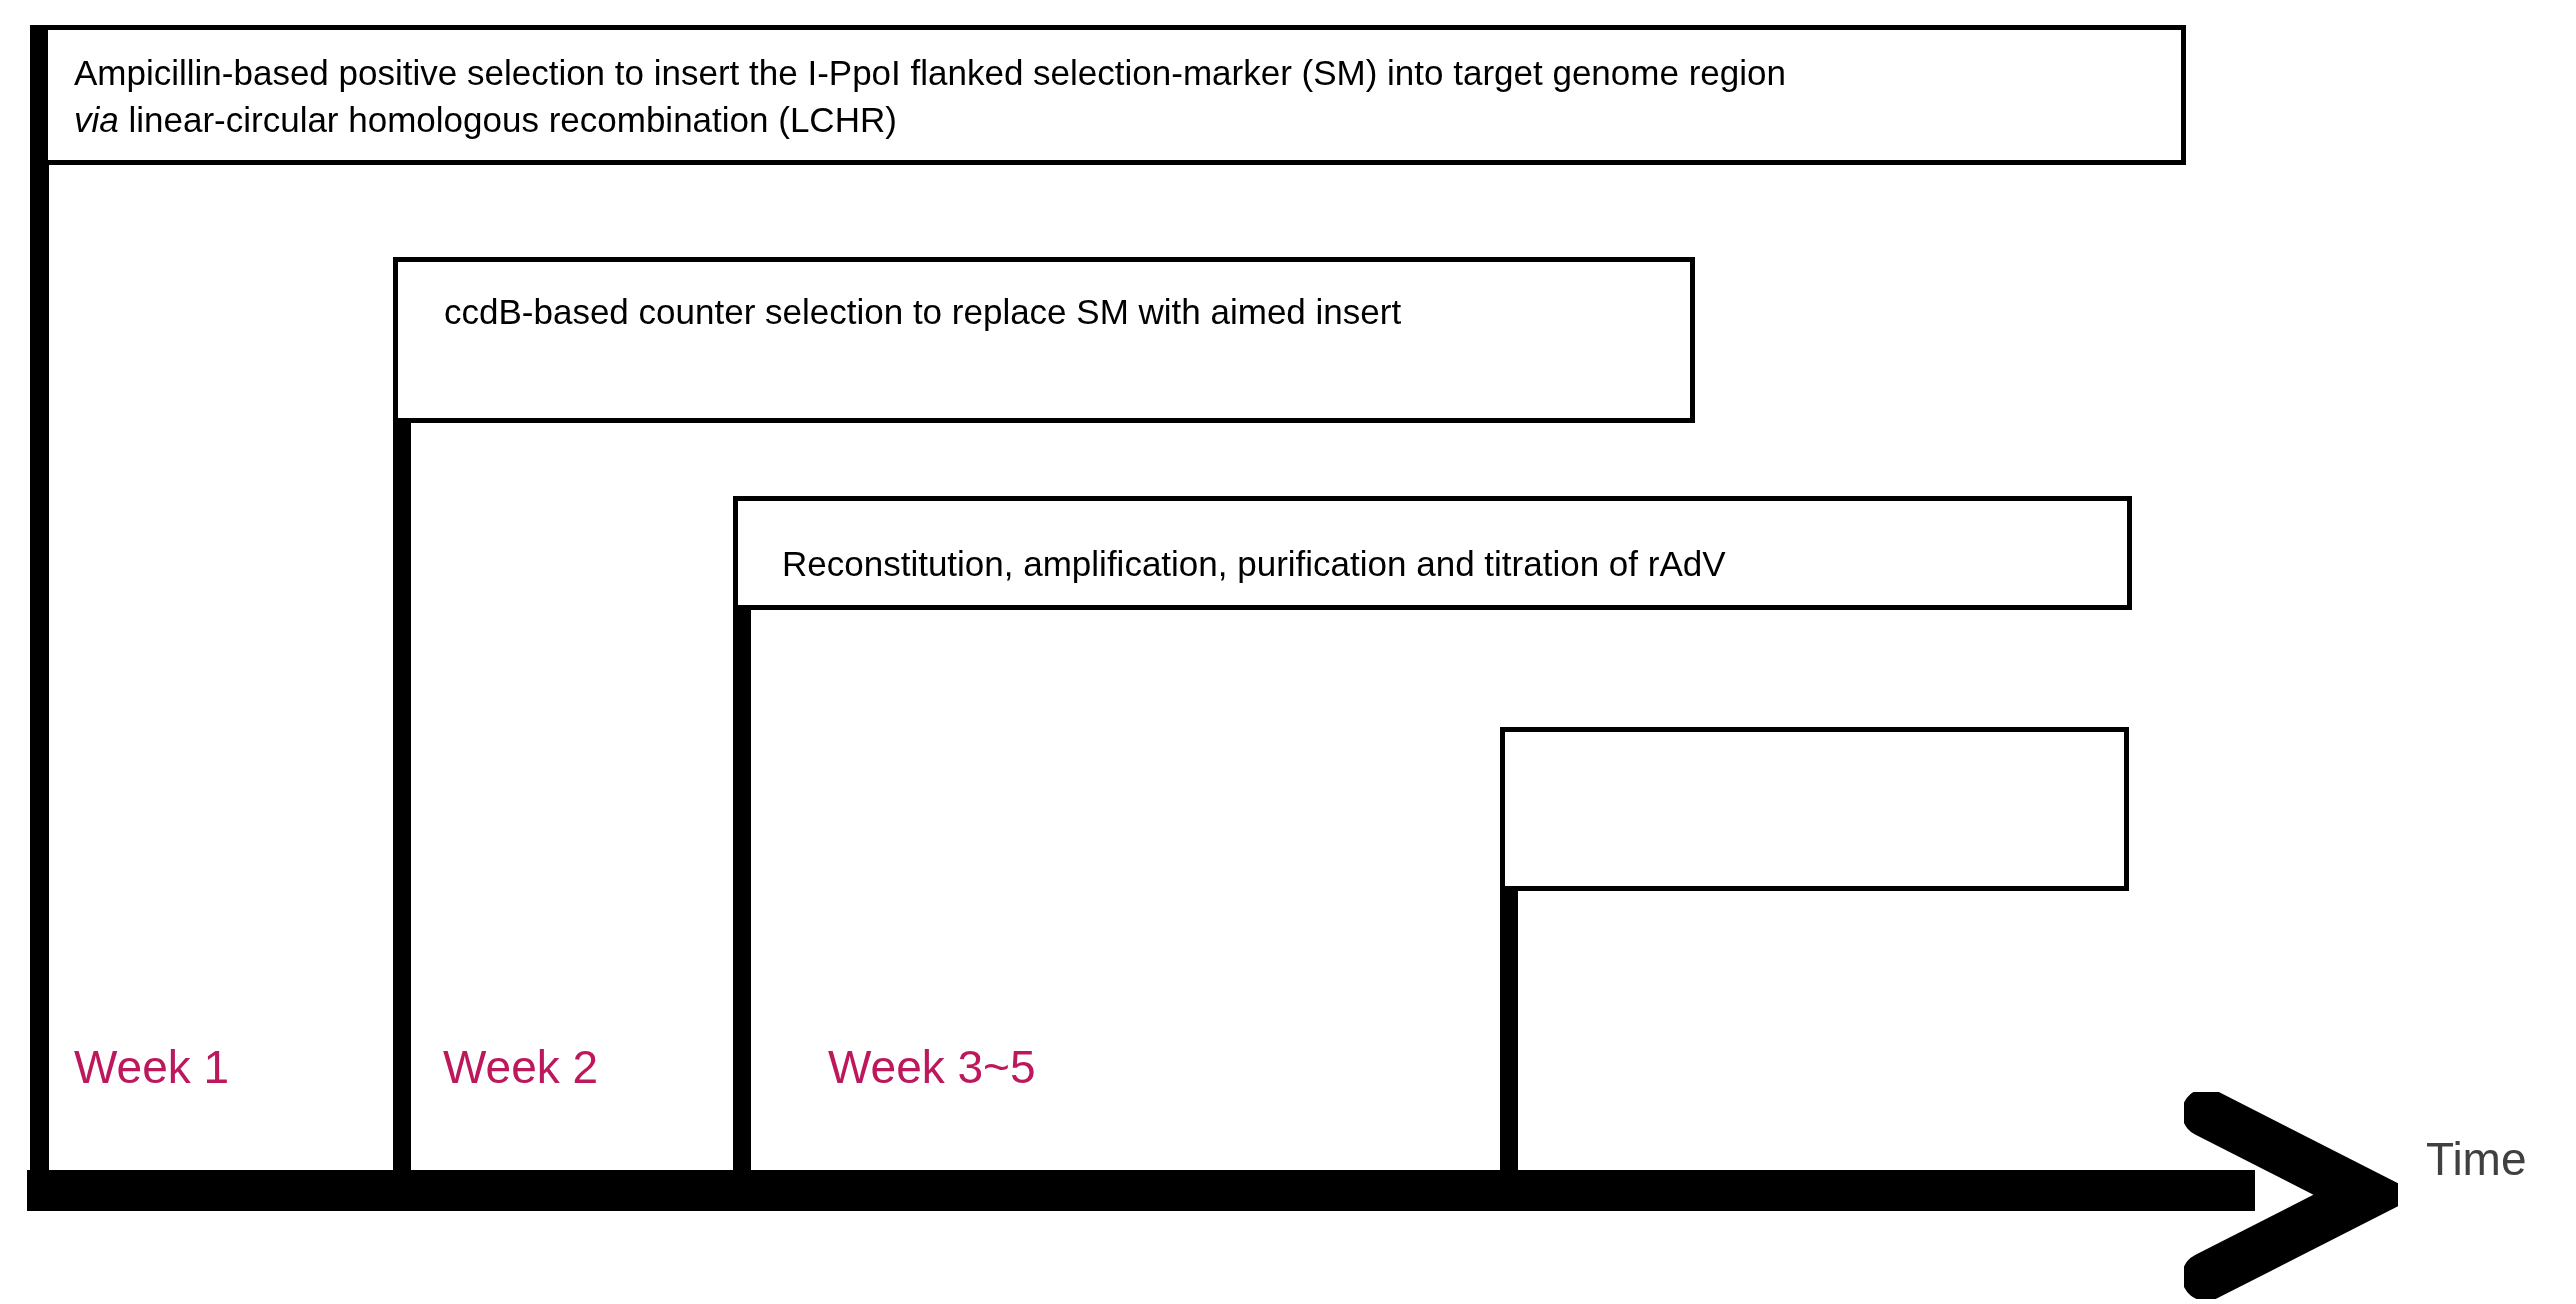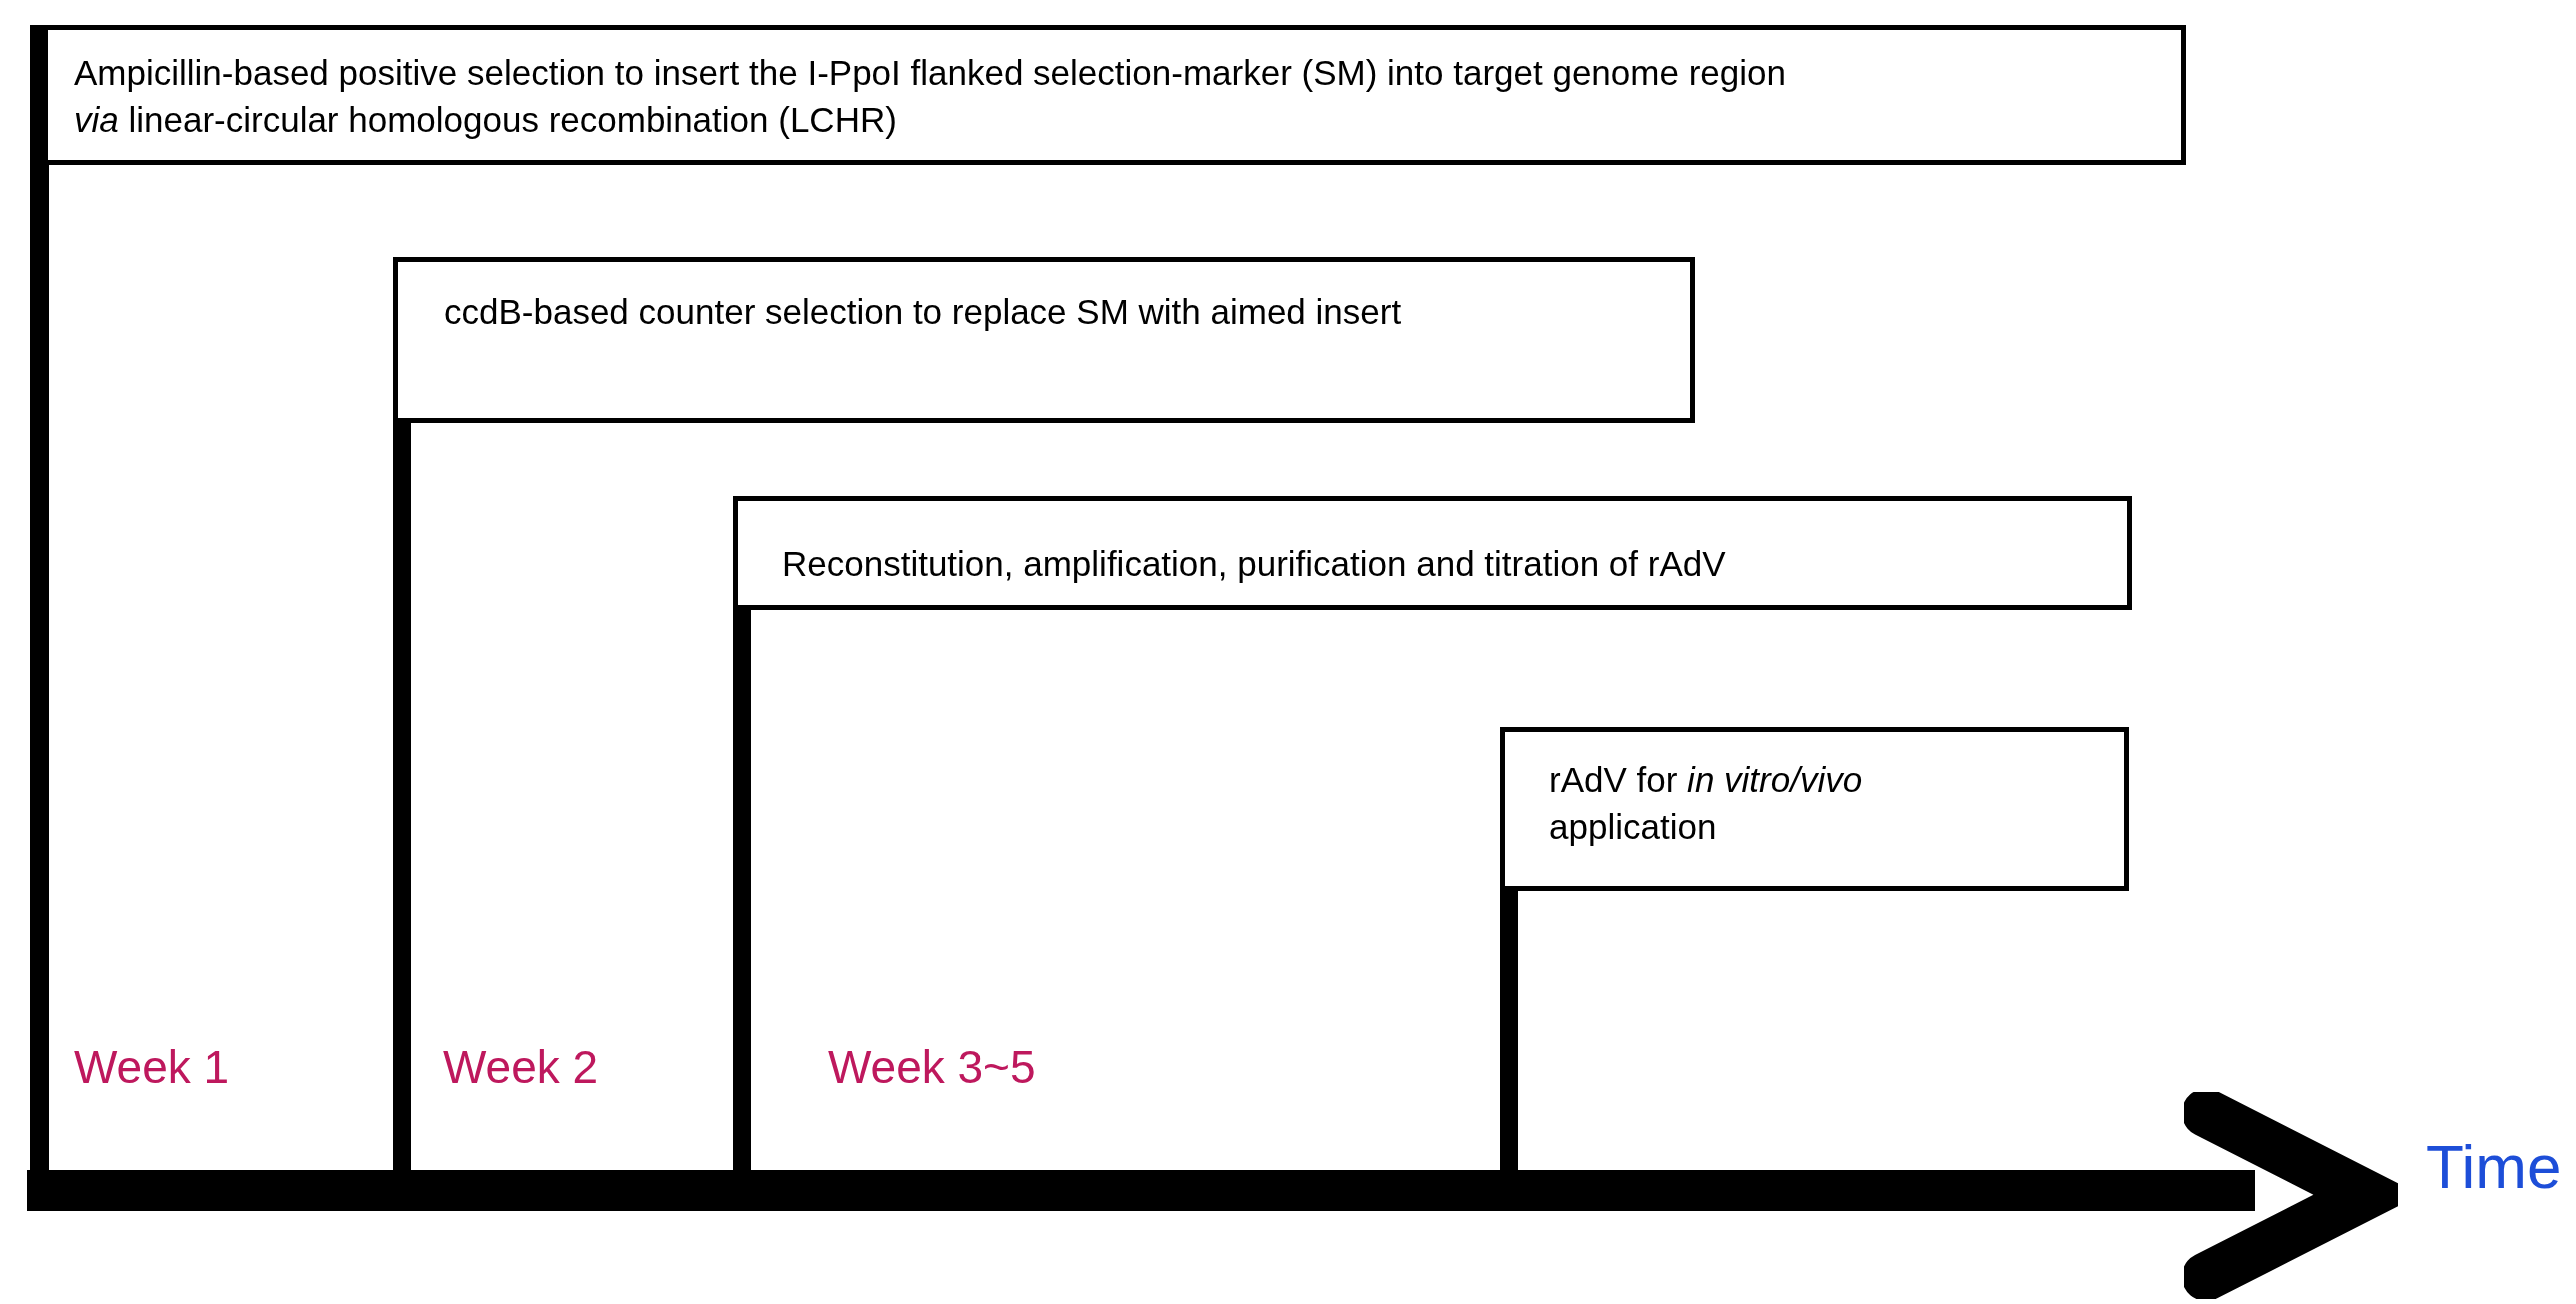--- a/index.html
+++ b/index.html
@@ -63,22 +63,22 @@
     white-space: nowrap;
   }
   .stage-text .it {
     font-style: italic;
     text-align: right;
   }
 
   
   .time-label {
     position: absolute;
-    font-size: 62px;
-    color: #1d4ed8;
+    font-size: 46px;
+    color: #404040;
     line-height: 1;
     white-space: nowrap;
   }
 </style>
 </head>
 <body>
 
 <div id="canvas">
 
   <div class="axis-vertical" style="left:29.5px; top:25px; width:19px; height:1148px;"></div>
@@ -103,24 +103,20 @@
   <div class="stage-text" style="left:444px; top:289px;">
     <div><span>ccdB-based counter selection to replace SM with aimed insert</span></div>
   </div>
 
   <div class="stage-box" style="left:733px; top:496px; width:1399px; height:114px;"></div>
   <div class="stage-text" style="left:782px; top:525px;margin-top:16px;">
     <div><span>Reconstitution, amplification, purification and titration of rAdV</span></div>
   </div>
 
   <div class="stage-box" style="left:1500px; top:727px; width:629px; height:164px;"></div>
-  <div class="stage-text" style="left:1549px; top:757px;">
-    <div><span>rAdV for </span><span class="it">in vitro/vivo</span></div>
-    <div><span>application</span></div>
-  </div>
 
   <div class="week-label" style="left:74px; top:1044px;">Week 1</div>
   <div class="week-label" style="left:443px; top:1044px;">Week 2</div>
   <div class="week-label" style="left:828px; top:1044px;">Week 3~5</div>
 
   <div class="time-label" style="left:2426px; top:1136px;">Time</div>
 
 </div>
 
 

